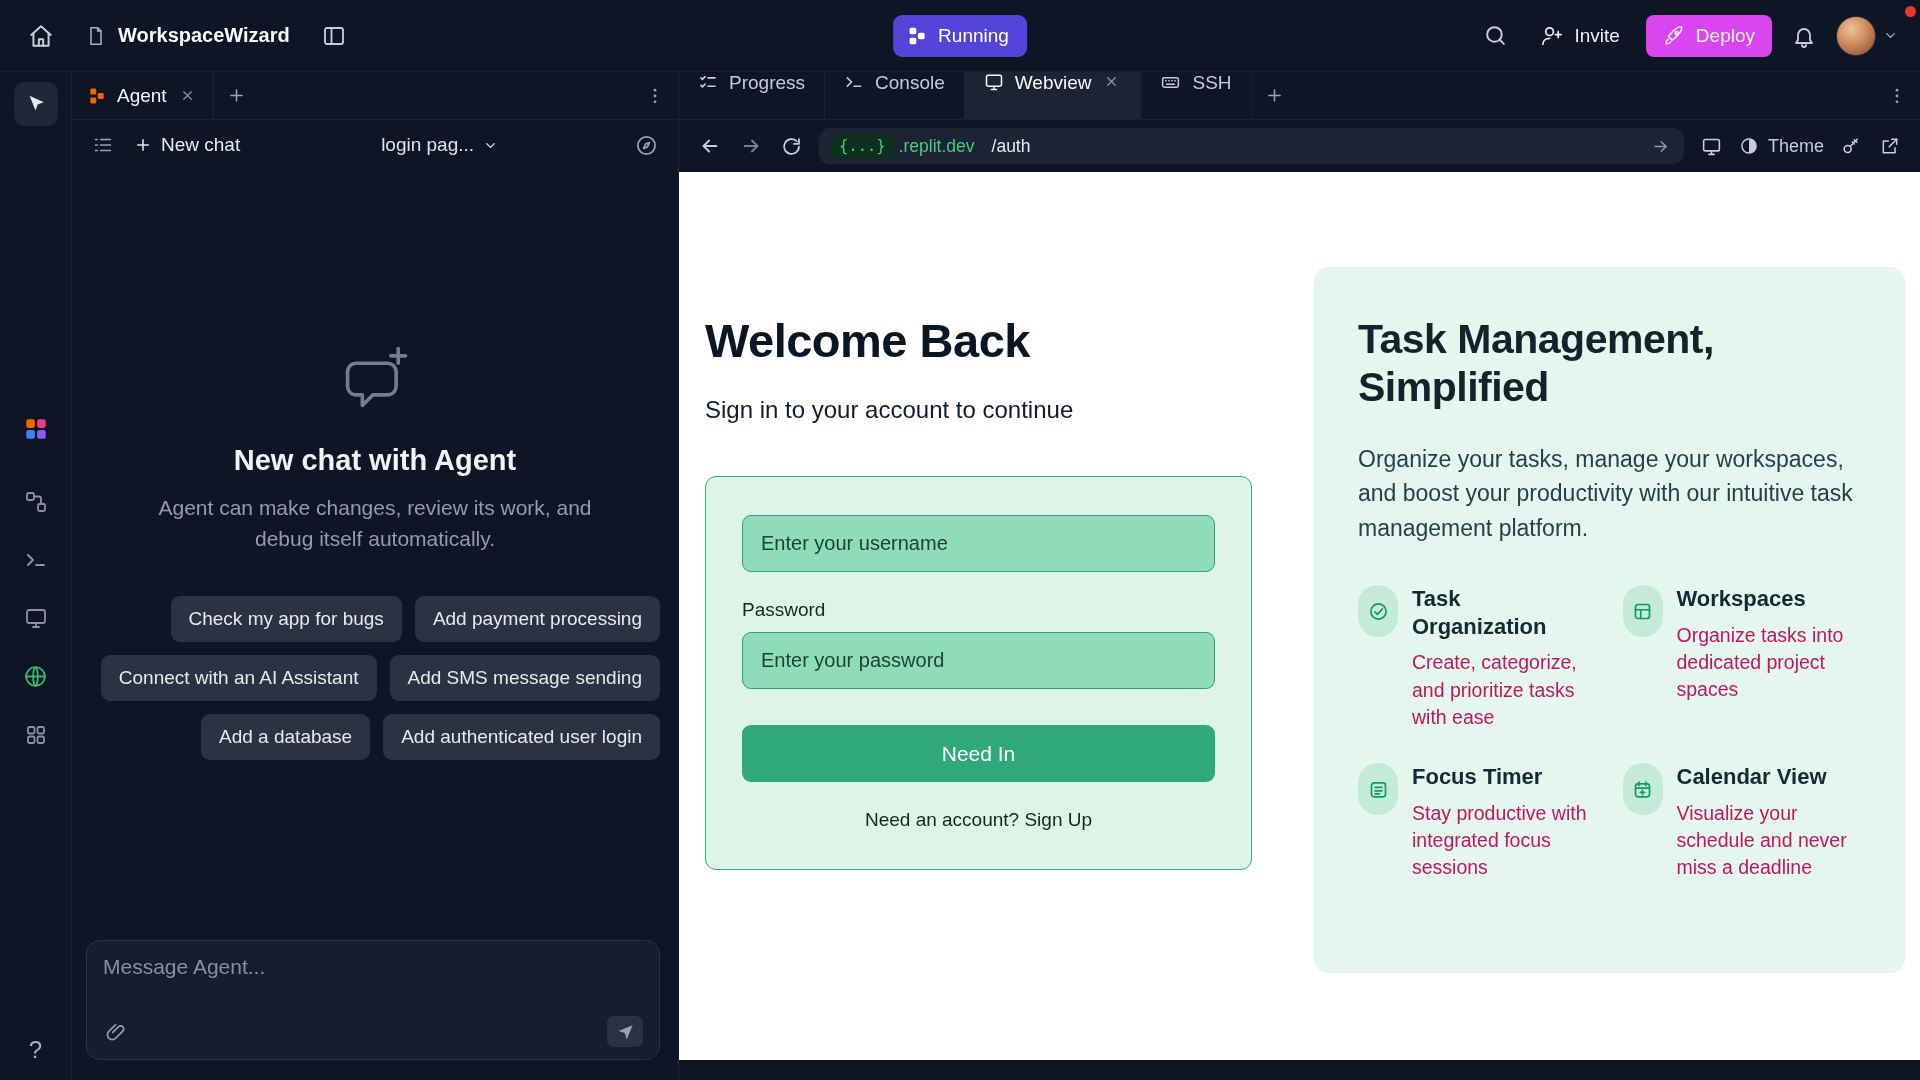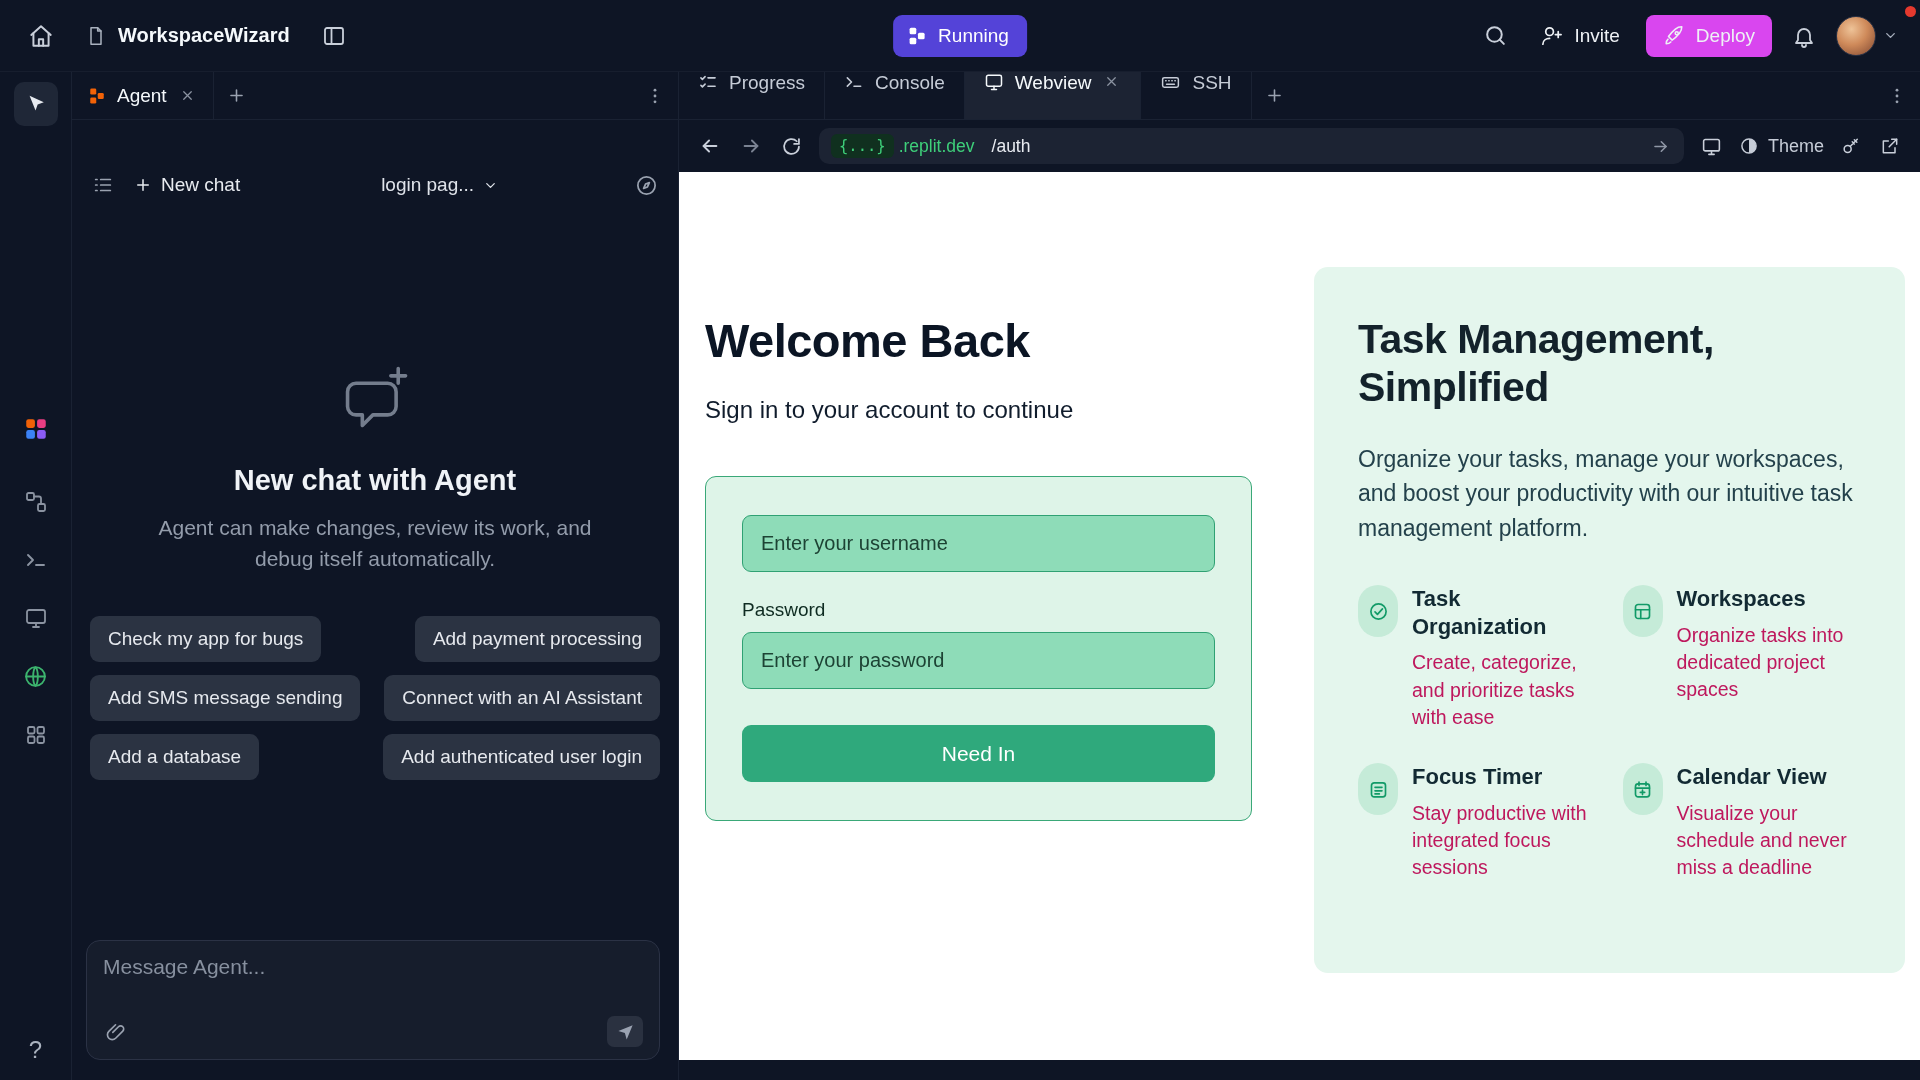--- a/index.html
+++ b/index.html
@@ -79,21 +79,20 @@
     background: none; border: none; cursor: pointer;
     color: #aab2bf; font-size: 24px; font-family: "Liberation Sans", sans-serif;
   }
 
   
   .agent-panel {
     width: 607px; flex: none;
     display: flex; flex-direction: column;
     border-right: 1px solid #1a2233;
     min-height: 0;
-    gap: 40px;
   }
   .tabbar { height: 48px; flex: none; display: flex; align-items: stretch; border-bottom: 1px solid #1a2233; }
   .atab {
     display: flex; align-items: center; gap: 11px;
     padding: 0 16px; cursor: pointer;
     border-right: 1px solid #1a2233;
     color: #f5f9fc; font-size: 19px; font-weight: 500;
   }
   .tab-close { background: none; border: none; cursor: pointer; color: #8b93a1; display: flex; padding: 2px; }
   .tab-add { width: 46px; background: none; border: none; cursor: pointer; color: #9aa2b0; display: flex; align-items: center; justify-content: center; }
@@ -116,21 +115,21 @@
   .compass-btn { background: none; border: none; cursor: pointer; color: #9aa2b0; display: flex; padding: 4px; }
 
   .empty-state {
     flex: 1; min-height: 0;
     display: flex; flex-direction: column; align-items: center; justify-content: center;
     text-align: center; padding: 0 18px;
   }
   .bubble-ic { color: #747d8d; margin-bottom: 28px; }
   .empty-title { font-size: 29px; font-weight: 600; color: #f0f3f7; }
   .empty-desc { margin-top: 16px; font-size: 21px; line-height: 1.45; color: #939cab; max-width: 470px; }
-  .chips { margin-top: 42px; display: flex; flex-wrap: wrap; justify-content: space-between; gap: 13px; max-width: 578px; }
+  .chips { margin-top: 42px; display: flex; flex-wrap: wrap; justify-content: flex-end; gap: 13px; max-width: 578px; }
   .chip {
     background: #2b3342; border: none; cursor: pointer; border-radius: 9px;
     color: #e6e9ee; font-size: 19px; font-family: "Liberation Sans", sans-serif;
     padding: 12px 18px; white-space: nowrap;
   }
 
   .composer {
     flex: none; margin: 10px 18px 20px 14px; height: 120px;
     background: #161d2c; border: 1px solid #2b3245; border-radius: 14px;
     padding: 14px 16px 12px; display: flex; flex-direction: column;
@@ -466,22 +465,22 @@
         <svg viewBox="0 0 72 72" width="76" height="76" fill="none" stroke="currentColor" stroke-width="3.4" stroke-linecap="round" stroke-linejoin="round">
             <path d="M14 24h30a8 8 0 0 1 8 8v14a8 8 0 0 1-8 8H30l-10 10V54h-6a8 8 0 0 1-8-8V32a8 8 0 0 1 8-8z" transform="translate(4 -2)"></path>
             <path d="M58 8v14M51 15h14"></path>
           </svg>
       </span>
       <h2 class="empty-title">New chat with Agent</h2>
       <p class="empty-desc">Agent can make changes, review its work, and debug itself automatically.</p>
       <div class="chips">
         <button class="chip">Check my app for bugs</button>
         <button class="chip">Add payment processing</button>
+        <button class="chip">Connect with an AI Assistant</button>
         <button class="chip">Add SMS message sending</button>
-        <button class="chip">Connect with an AI Assistant</button>
         <button class="chip">Add a database</button>
         <button class="chip">Add authenticated user login</button>
       </div>
     </div>
 
     <div class="composer">
       <input class="composer-input" placeholder="Message Agent..." style="">
       <div class="composer-foot">
         <button class="clip-btn">
           <span>
@@ -644,20 +643,21 @@
     <div class="webview">
       <div class="auth-left">
         <h1 class="welcome-h">Welcome Back</h1>
         <p class="welcome-sub">Sign in to your account to continue</p>
 
         <div class="login-card">
           <input class="field-input" placeholder="Enter your username" style="">
           <label class="field-label field-gap">Password</label>
           <input class="field-input" placeholder="Enter your password" style="">
           <button class="signin-btn">Need In</button>
+          <div class="signup-link">Need an account? Sign Up</div>
         </div>
       </div>
 
       <aside class="promo-card">
         <h2 class="promo-title">Task Management, Simplified</h2>
         <p class="promo-desc">Organize your tasks, manage your workspaces, and boost your productivity with our intuitive task management platform.</p>
         <div class="features">
 
           <div class="feature">
             <span class="f-badge">

